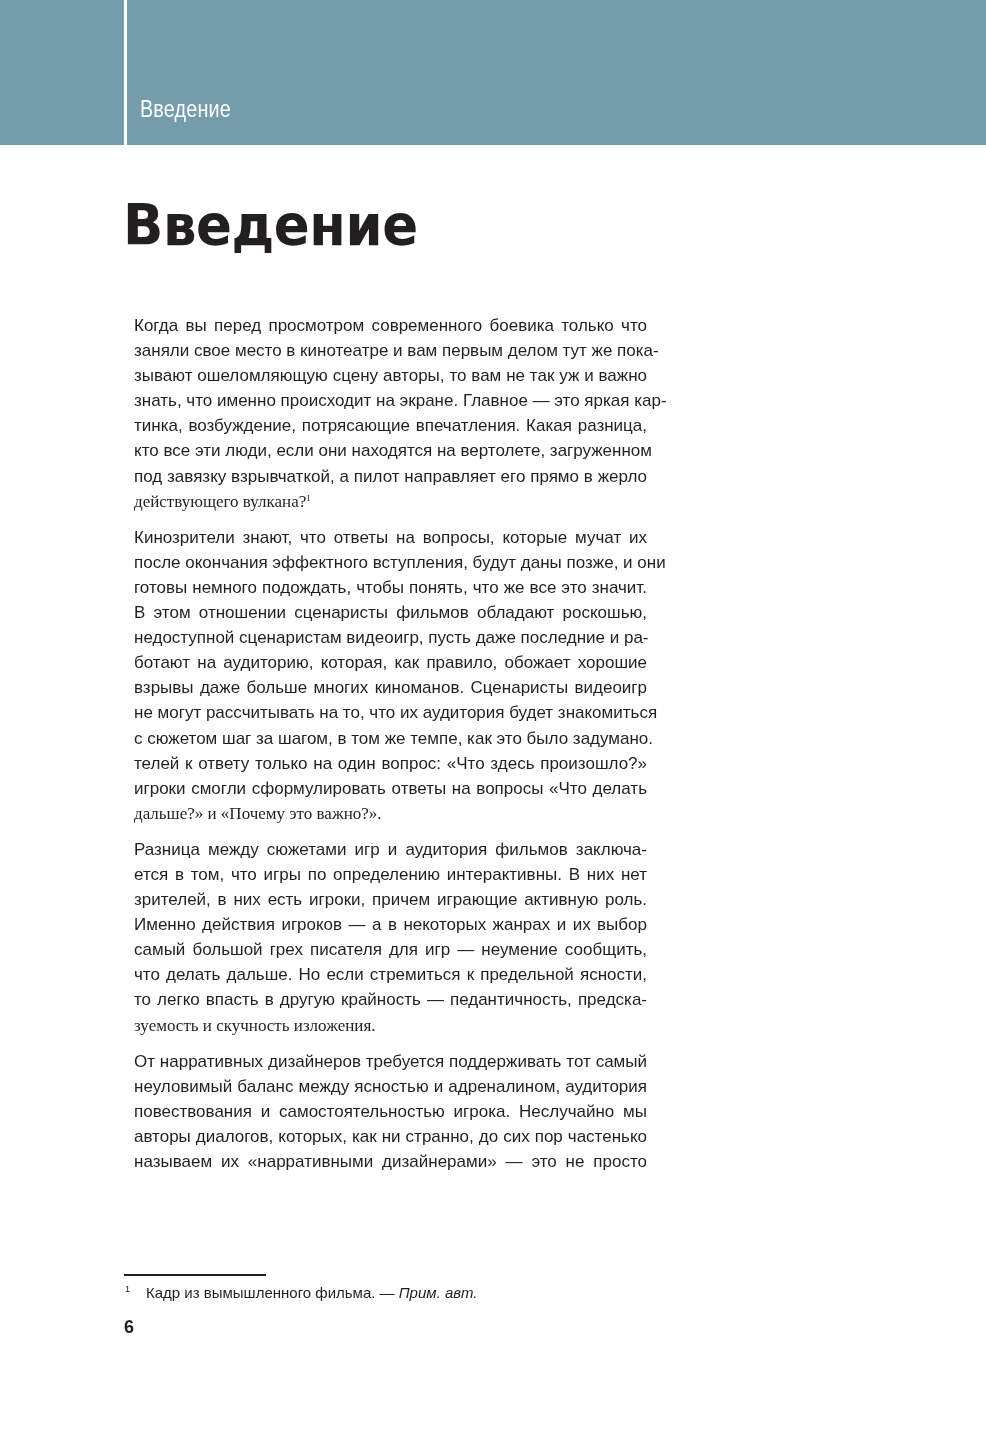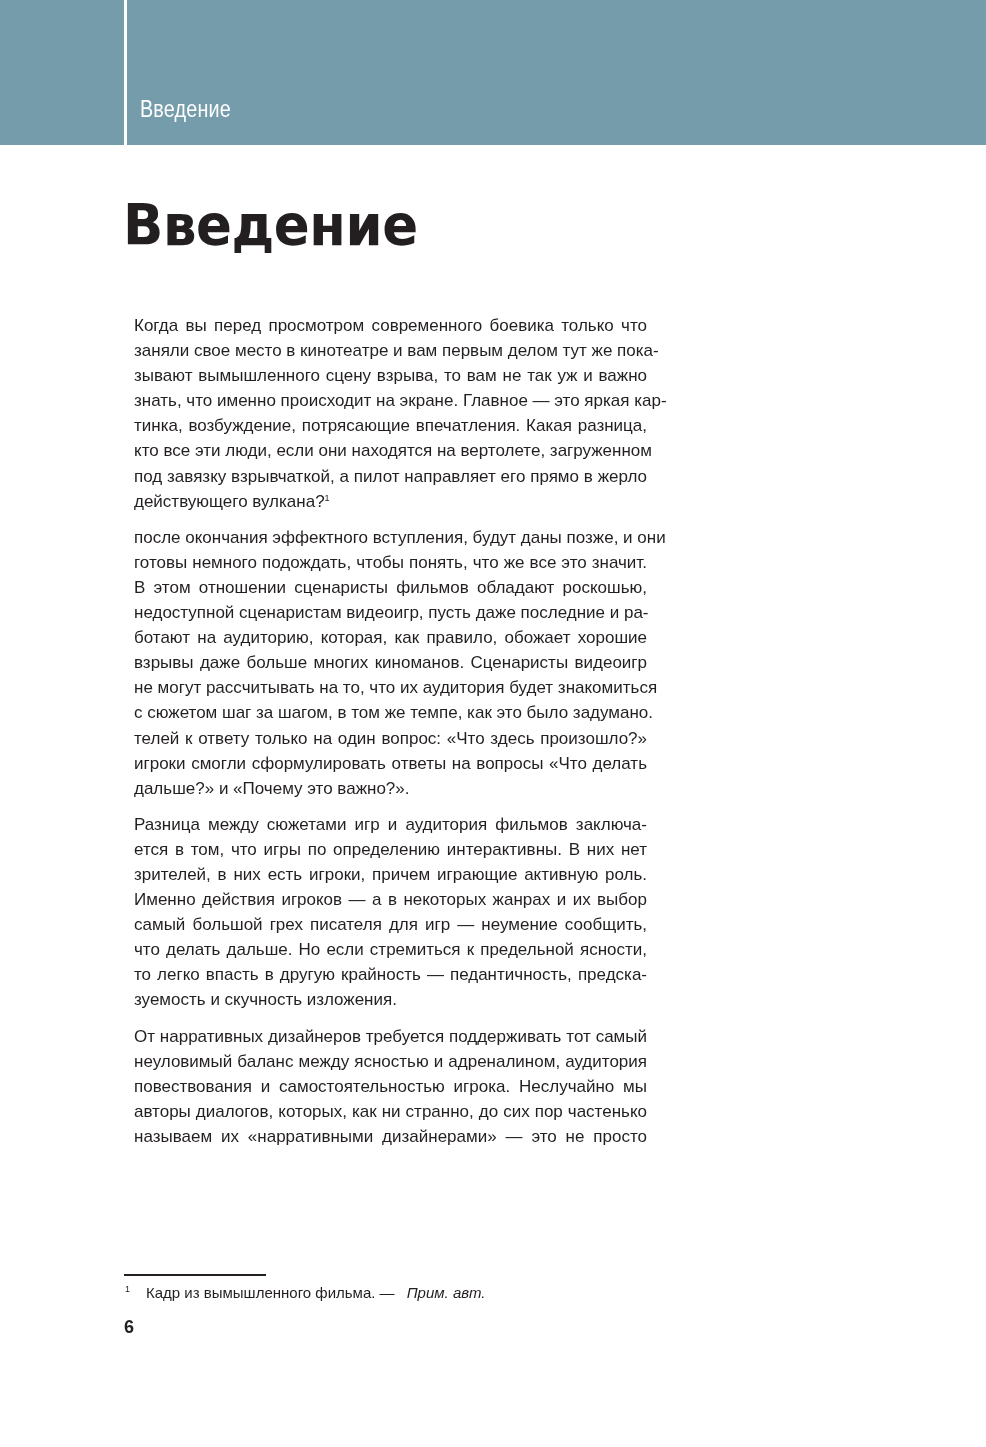--- a/index.html
+++ b/index.html
@@ -10,51 +10,52 @@
   .band-title { position: absolute; left: 140px; top: 96px; font-size: 23px; color: #ffffff;
                 font-family: "Liberation Sans", sans-serif; transform: scaleX(0.86); transform-origin: left top;
                 letter-spacing: 0.2px; }
   .chapter-title { position: absolute; left: 123px; top: 192px; margin: 0; font-size: 57px; font-weight: bold;
                    color: #231f20; letter-spacing: -0.5px; font-family: "DejaVu Sans", sans-serif;
                    transform: scaleX(0.93); transform-origin: left top; }
   .body-text { position: absolute; left: 134px; top: 313px; width: 513px; }
   .para { margin: 0 0 11px 0; }
   .line { display: block; height: 25.1px; line-height: 25.1px; font-size: 17px; white-space: nowrap;
           text-align: justify; text-align-last: justify; color: #231f20; }
-  .line.last { text-align-last: left; }
+  .line.last { text-align-last: left; font-family: Liberation Serif, serif; }
   sup.fnref { font-size: 9px; vertical-align: top; position: relative; top: -3px; }
   .fn-rule { position: absolute; left: 124px; top: 1274px; width: 142px; height: 2px; background: #231f20; }
   .footnote { position: absolute; left: 125px; top: 1284px; font-size: 15px; color: #231f20; }
   .footnote .fn-num { font-size: 9px; position: absolute; left: 0; top: 0; }
   .footnote .fn-text { position: absolute; left: 21px; top: 0; white-space: nowrap; }
-  .footnote .fn-note { font-style: italic; margin-left: 8px; }
+  .footnote .fn-note { font-style: italic; }
   .page-num { position: absolute; left: 124px; top: 1317px; font-size: 18px; font-weight: bold; color: #231f20; }
 </style>
 </head>
 <body>
 
 <div class="band">
   <div class="band-divider"></div>
   <div class="band-title">Введение</div>
 </div>
 
 <h1 class="chapter-title">Введение</h1>
 
 <div class="body-text">
   <p class="para">
     <span class="line">Когда вы перед просмотром современного боевика только что</span>
     <span class="line">заняли свое место в кинотеатре и вам первым делом тут же пока-</span>
-    <span class="line">зывают вымышленного сцену взрыва, то вам не так уж и важно</span>
+    <span class="line">зывают ошеломляющую сцену авторы, то вам не так уж и важно</span>
     <span class="line">знать, что именно происходит на экране. Главное — это яркая кар-</span>
     <span class="line">тинка, возбуждение, потрясающие впечатления. Какая разница,</span>
     <span class="line">кто все эти люди, если они находятся на вертолете, загруженном</span>
     <span class="line">под завязку взрывчаткой, а пилот направляет его прямо в жерло</span>
     <span class="line last"><span>действующего вулкана?</span><sup class="fnref">1</sup></span>
   </p>
   <p class="para">
+    <span class="line">Кинозрители знают, что ответы на вопросы, которые мучат их</span>
     <span class="line">после окончания эффектного вступления, будут даны позже, и они</span>
     <span class="line">готовы немного подождать, чтобы понять, что же все это значит.</span>
     <span class="line">В этом отношении сценаристы фильмов обладают роскошью,</span>
     <span class="line">недоступной сценаристам видеоигр, пусть даже последние и ра-</span>
     <span class="line">ботают на аудиторию, которая, как правило, обожает хорошие</span>
     <span class="line">взрывы даже больше многих киноманов. Сценаристы видеоигр</span>
     <span class="line">не могут рассчитывать на то, что их аудитория будет знакомиться</span>
     <span class="line">с сюжетом шаг за шагом, в том же темпе, как это было задумано.</span>
     <span class="line">телей к ответу только на один вопрос: «Что здесь произошло?»</span>
     <span class="line">игроки смогли сформулировать ответы на вопросы «Что делать</span>

